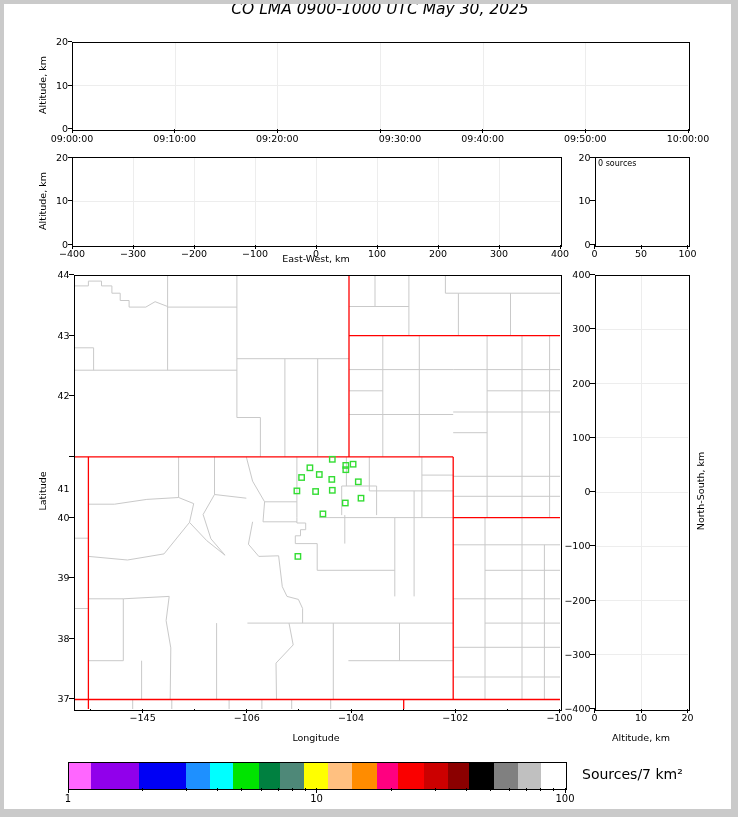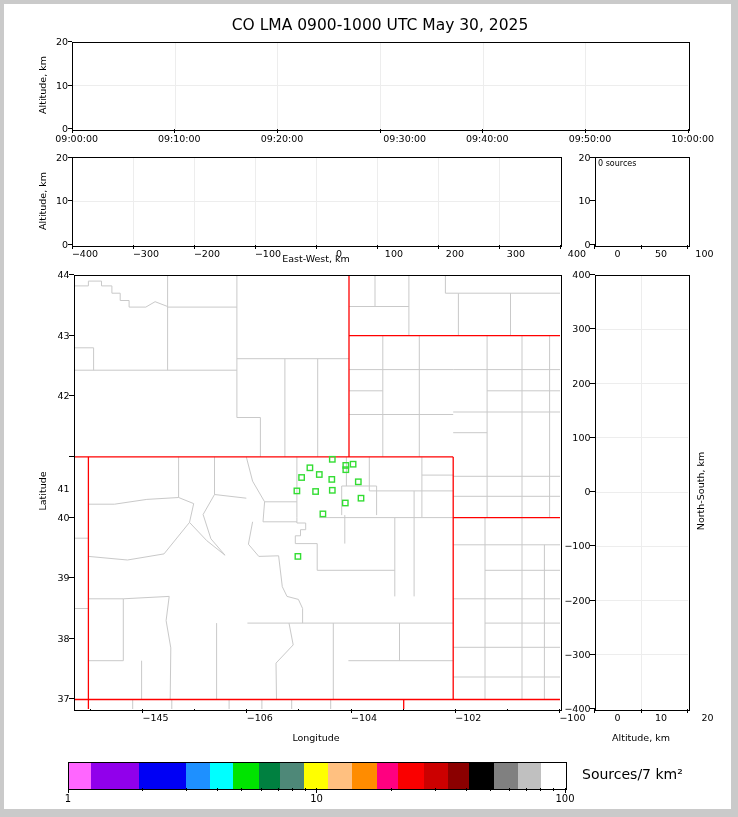--- a/index.html
+++ b/index.html
@@ -1,25 +1,25 @@
 <!DOCTYPE html>
 <html><head>
 <meta charset="utf-8">
 <style>
   html,body{margin:0;padding:0;background:#ffffff;}
   .canvas{position:relative;width:738px;height:817px;background:#ffffff;
           font-family:"DejaVu Sans",sans-serif;color:#000;overflow:hidden;}
   .frame{position:absolute;inset:0;border-style:solid;border-color:#cacaca;
          border-width:4px 7px 8px 4px;pointer-events:none;z-index:50;}
-  .title{position:absolute;left:380px;top:16px;transform:translateX(-50%);
-         font-size:15.5px;white-space:nowrap;}
+  .title{position:absolute;left:380px;top:0;transform:translateX(-50%);
+         font-size:15.5px;white-space:nowrap;font-style:italic;}
   .panel{position:absolute;border:1px solid #000;background:transparent;}
   .grid{position:absolute;background:#ededed;}
   .tick{position:absolute;background:#000;}
-  .xlab{position:absolute;font-size:9.5px;text-align:right;line-height:11px;}
+  .xlab{position:absolute;font-size:9.5px;text-align:center;line-height:11px;}
   .ylab{position:absolute;font-size:9.5px;text-align:right;line-height:11px;}
   .hlab{position:absolute;font-size:9.5px;transform:translateX(-50%);white-space:nowrap;}
   .vlab{position:absolute;font-size:9.5px;transform:translate(-50%,-50%) rotate(-90deg);
         white-space:nowrap;}
   .anno{position:absolute;font-size:8px;white-space:nowrap;}
   .cbar{position:absolute;border:1px solid #000;}
   .cbseg{position:absolute;top:0;bottom:0;}
   .cblabel{position:absolute;font-size:14px;white-space:nowrap;}
   .cbticklab{position:absolute;font-size:10px;text-align:center;line-height:11px;}
   svg{position:absolute;overflow:hidden;}

